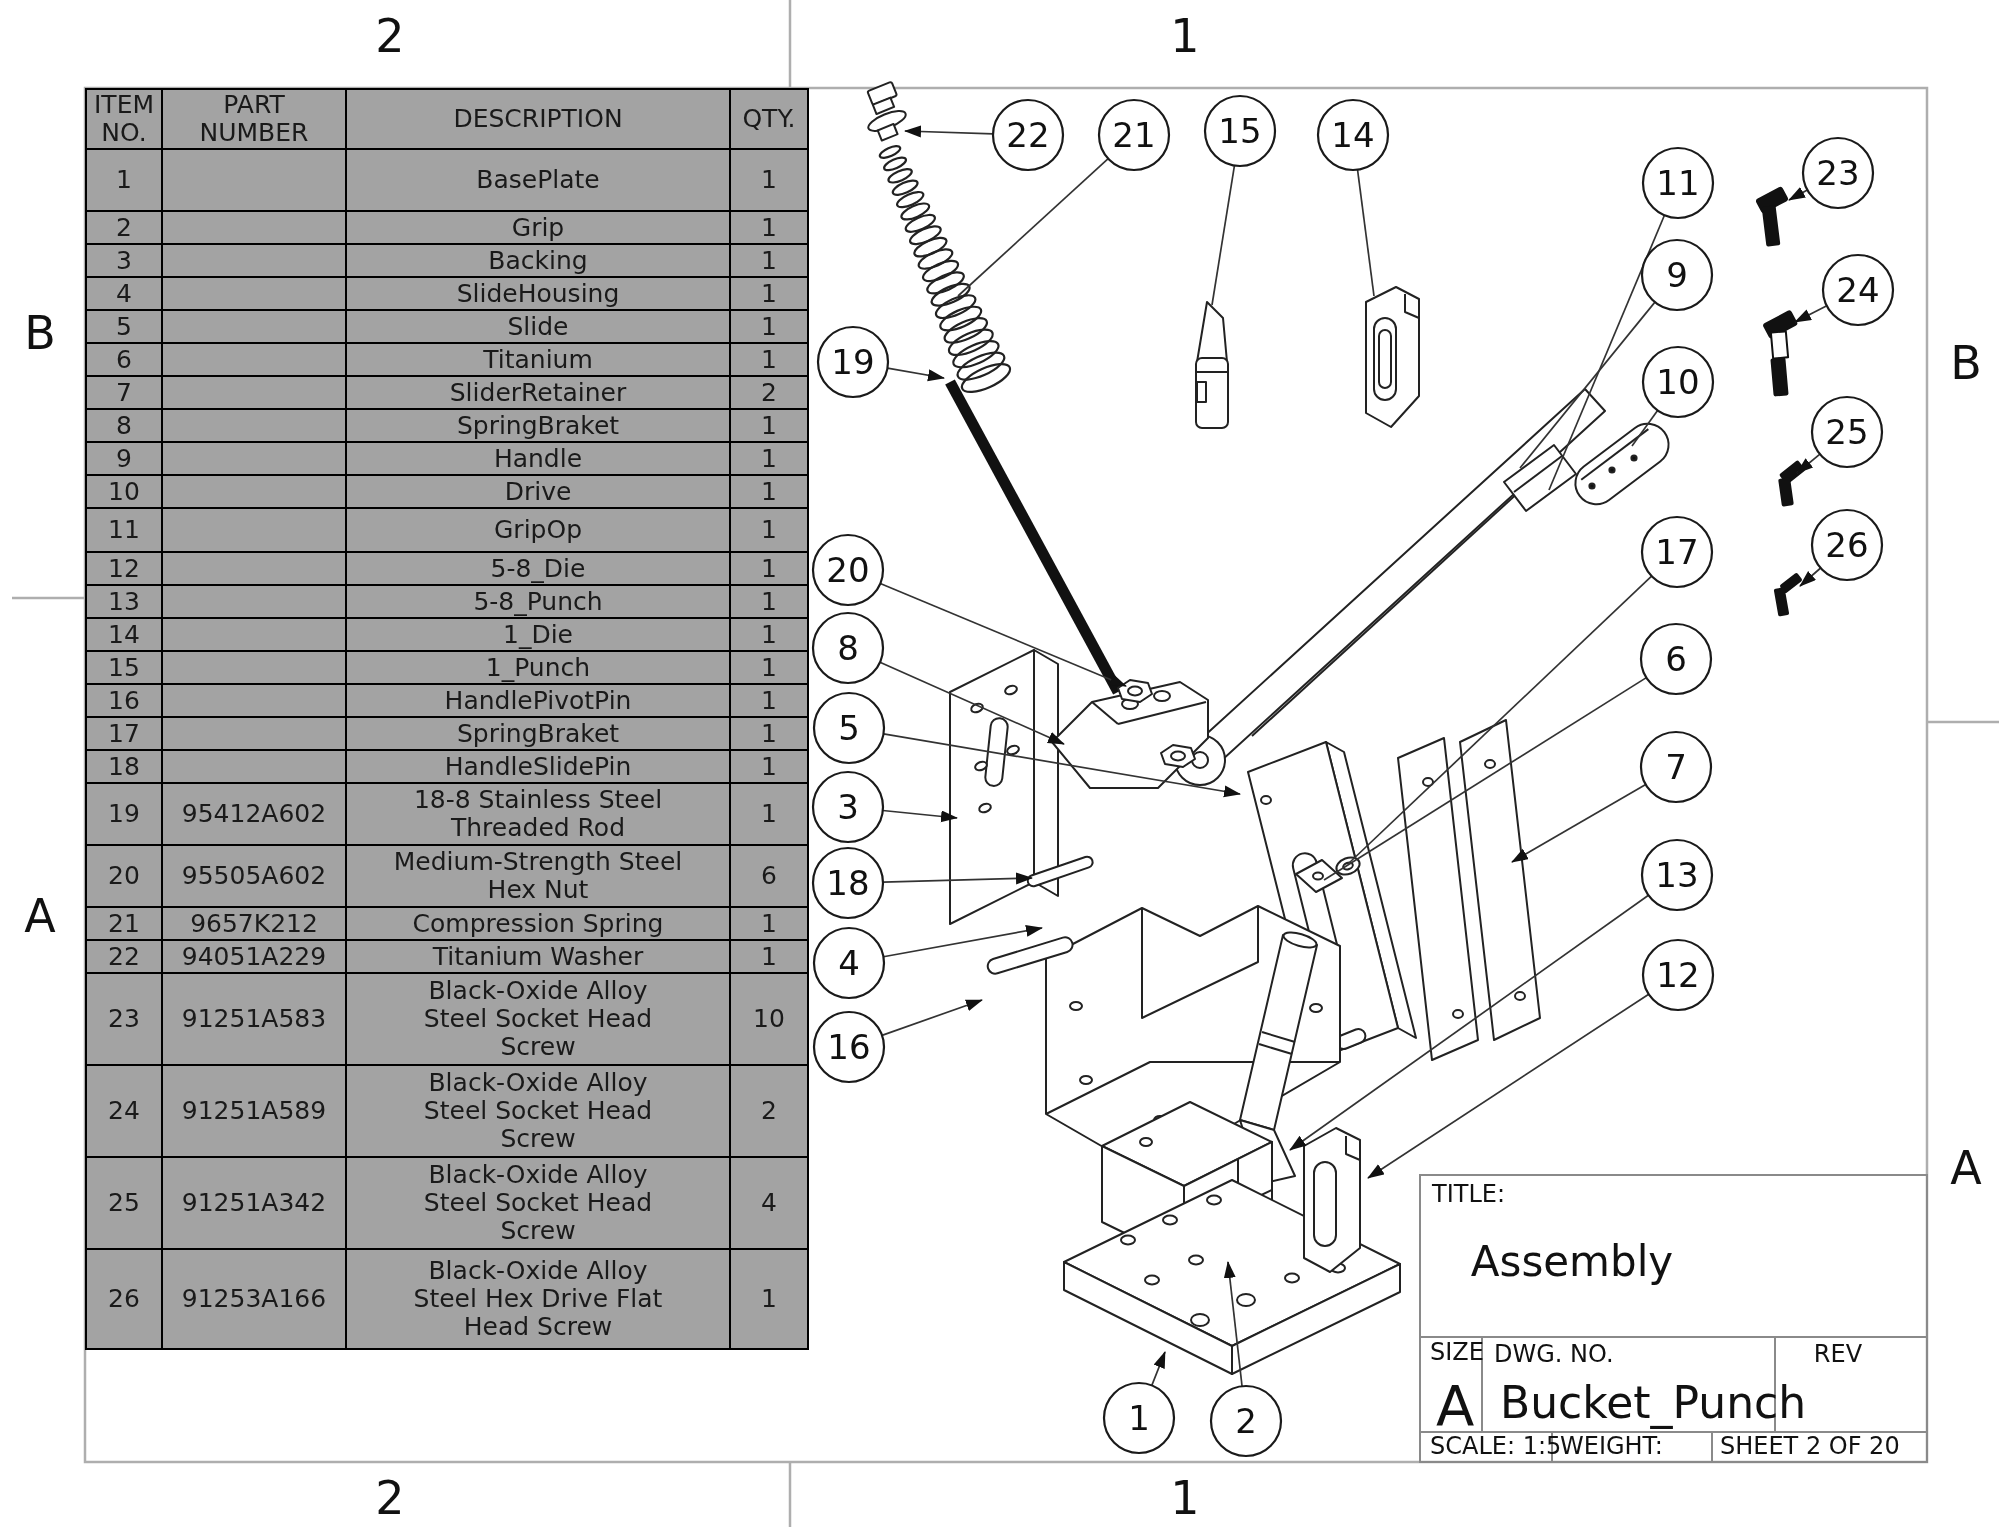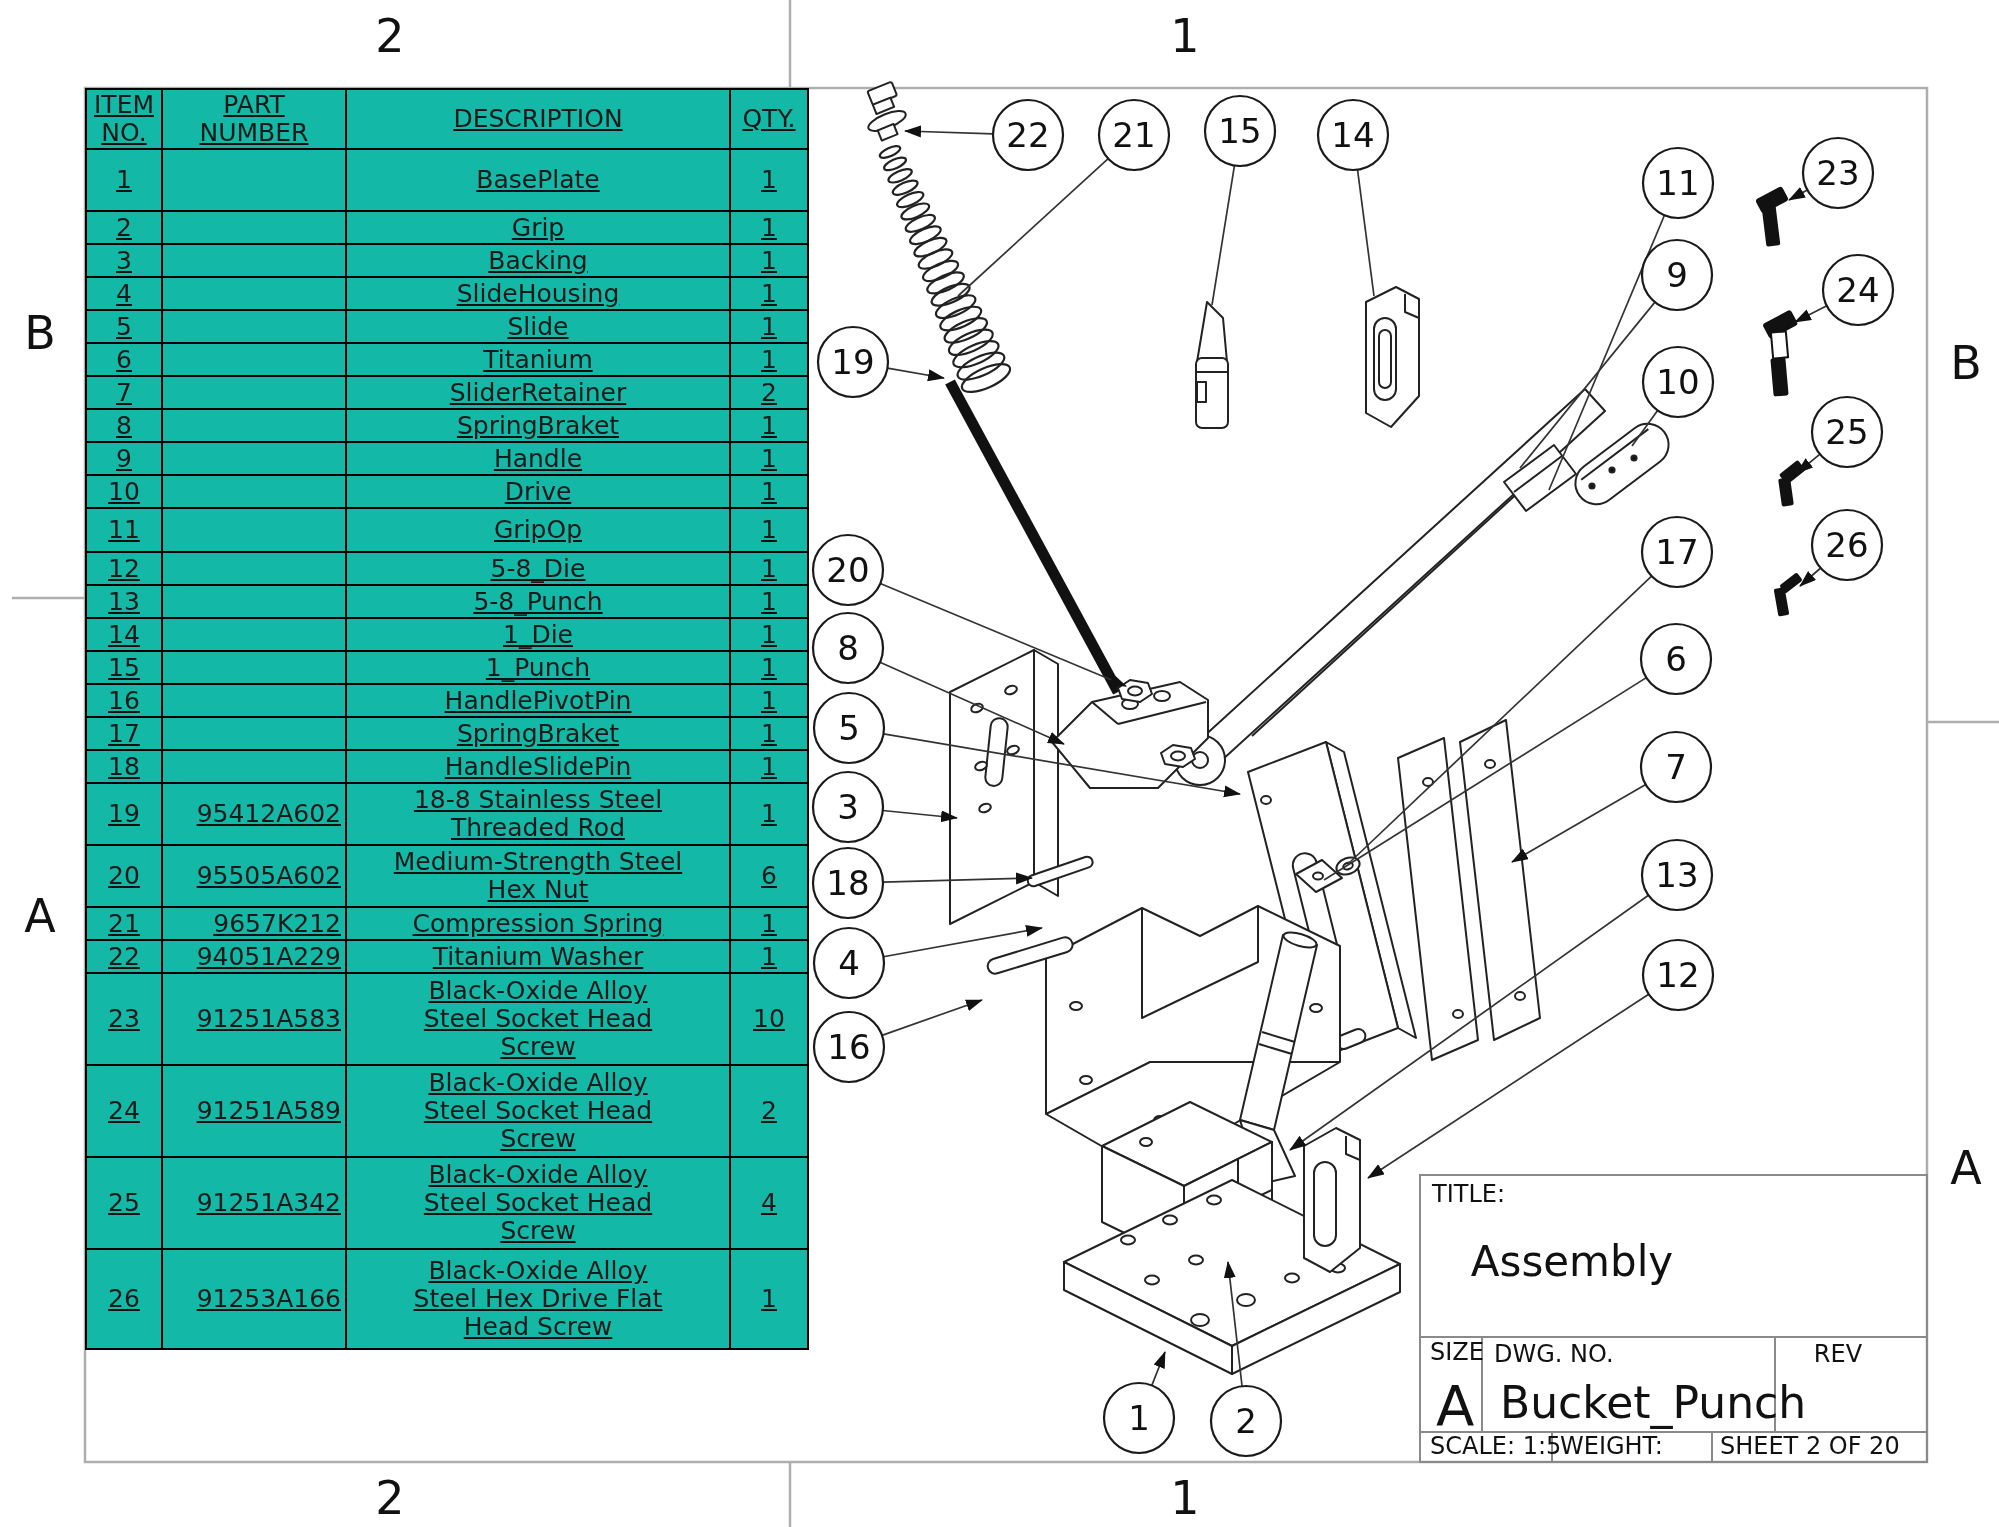--- a/index.html
+++ b/index.html
@@ -2,32 +2,32 @@
 <html><head>
 <meta charset="utf-8">
 <style>
   html,body{margin:0;padding:0;background:#fff;}
   #canvas{position:relative;width:1999px;height:1527px;background:#fff;overflow:hidden;
           font-family:"DejaVu Sans",sans-serif;color:#111;}
   #sheet-svg{position:absolute;left:0;top:0;}
 
   
   #bom{position:absolute;left:85px;top:88px;border-collapse:collapse;table-layout:fixed;
-       width:722px;background:#14b8a6;text-decoration:underline;}
+       width:722px;background:#a3a3a3;}
   #bom th,#bom td{border:2px solid #000;padding:0 4px;font-size:25px;line-height:1.12;
        text-align:center;vertical-align:middle;font-weight:normal;color:#1a1a1a;}
   #bom thead tr{height:60px;}
   #bom tbody tr{height:33px;}
   #bom tbody tr:nth-child(1){height:62px;}
   #bom tbody tr:nth-child(11){height:44px;}
   #bom tbody tr:nth-child(19){height:62px;}
   #bom tbody tr:nth-child(20){height:62px;}
   #bom tbody tr:nth-child(23),#bom tbody tr:nth-child(24),#bom tbody tr:nth-child(25){height:92px;}
   #bom tbody tr:nth-child(26){height:100px;}
-  #bom .c-part{text-align:right;}
+  #bom .c-part{text-align:center;}
   #bom .c-desc{white-space:pre-line;margin-left:44px;}
   #bom col.w-item{width:76px;} #bom col.w-part{width:184px;}
   #bom col.w-desc{width:384px;} #bom col.w-qty{width:78px;}
 
   
   text{fill:#111;}
   .zone{font-size:46px;}
   .tb-small{font-size:24px;}
   .tb-title{font-size:42px;}
   .tb-dwg{font-size:44px;}

